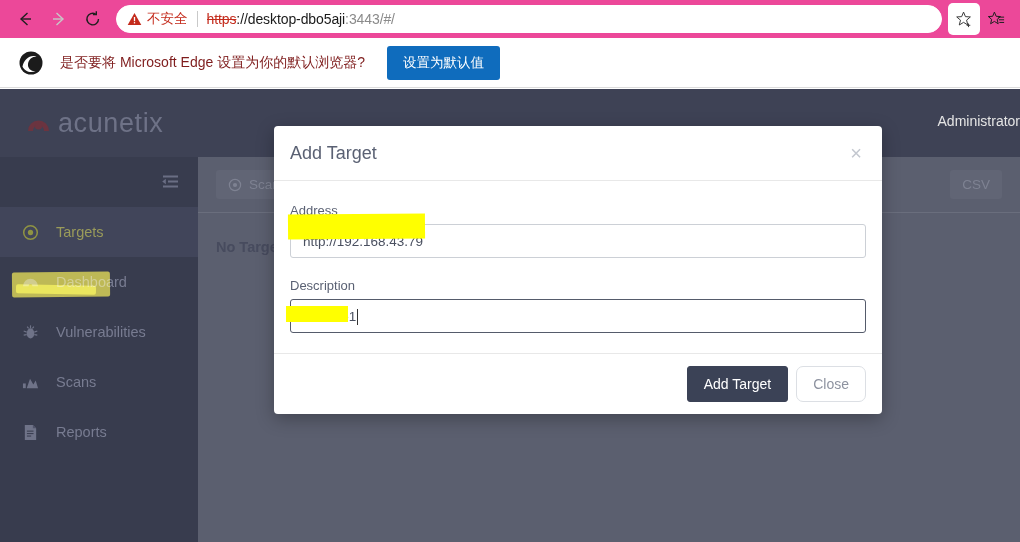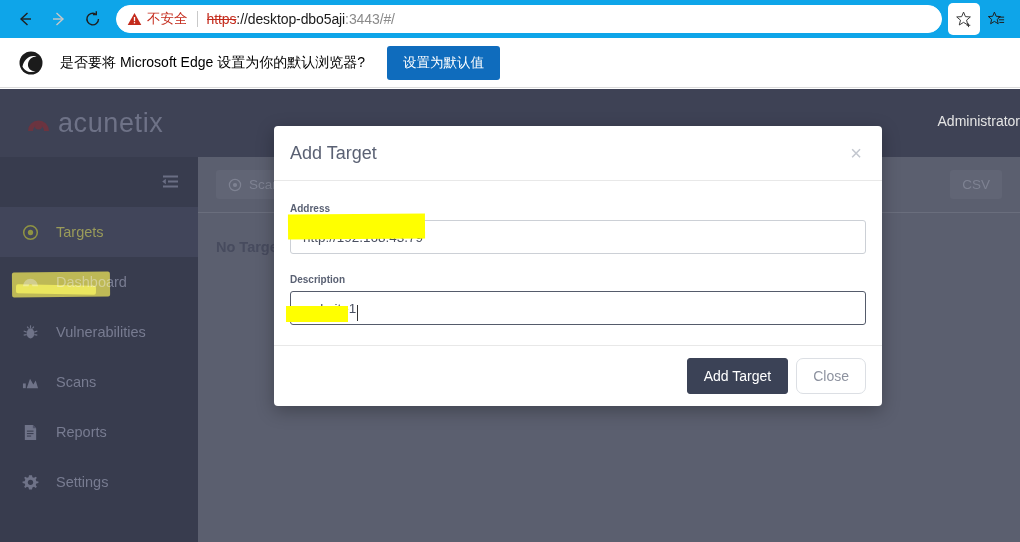--- a/index.html
+++ b/index.html
@@ -17,21 +17,21 @@
     width: 1020px;
     height: 542px;
     overflow: hidden;
   }
 
   
   .browser-toolbar {
     position: absolute;
     left: 0; top: 0;
     width: 1020px; height: 38px;
-    background: #0ea5e9;
+    background: #ec4899;
     display: flex;
     align-items: center;
     box-sizing: border-box;
     padding: 0 8px;
   }
   .nav-btn {
     width: 34px; height: 34px;
     display: flex; align-items: center; justify-content: center;
     flex: 0 0 auto;
   }
@@ -96,21 +96,21 @@
     background: #ffffff;
     display: flex;
     align-items: center;
     padding: 0 18px;
     box-sizing: border-box;
     border-bottom: 1px solid #dcdcdc;
   }
   .edge-logo { flex: 0 0 auto; margin-right: 16px; display:flex; }
   .edge-msg {
     font-size: 14px;
-    color: #000000;
+    color: #7f1d1d;
     flex: 0 0 auto;
     margin-right: 22px;
   }
   .edge-default-btn {
     background: #0f6cbd;
     color: #ffffff;
     font-size: 13.5px;
     border: none;
     border-radius: 3px;
     padding: 8px 16px;
@@ -268,24 +268,23 @@
     font-size: 20px;
     color: #c3c7cf;
     line-height: 1;
     cursor: pointer;
     padding: 2px 4px;
   }
   .modal-body {
     padding: 22px 16px 20px 16px;
   }
   .form-label {
-    font-size: 10px;
+    font-size: 13px;
     color: #5a6173;
     margin-bottom: 6px;
-    font-weight: bold;
   }
   .form-input {
     width: 100%;
     height: 34px;
     box-sizing: border-box;
     border: 1px solid #ccd0d6;
     border-radius: 3px;
     padding: 0 12px;
     font-size: 13.5px;
     color: #4a5060;
@@ -499,29 +498,20 @@
             <path d="M3 1 L11.5 1 L15 4.5 L15 17 L3 17 Z" fill="#6f7388"></path>
             <path d="M11.5 1 L11.5 4.5 L15 4.5" fill="#50546a"></path>
             <rect x="5.2" y="7" width="7" height="1.1" fill="#383c4e"></rect>
             <rect x="5.2" y="9.6" width="7" height="1.1" fill="#383c4e"></rect>
             <rect x="5.2" y="12.2" width="4.5" height="1.1" fill="#383c4e"></rect>
           </svg>
         </span>
         <span class="nav-label">Reports</span>
       </div>
 
-      <div class="nav-item">
-        <span class="nav-icon">
-          <svg width="17" height="17" viewBox="0 0 18 18">
-            <path d="M9 1.2 L10.6 1.2 L11 3.4 L12.7 4.1 L14.5 2.9 L15.7 4.1 L14.5 5.9 L15.2 7.6 L17.4 8 L17.4 9.6 L15.2 10 L14.5 11.7 L15.7 13.5 L14.5 14.7 L12.7 13.5 L11 14.2 L10.6 16.4 L9 16.4 L7.4 16.4 L7 14.2 L5.3 13.5 L3.5 14.7 L2.3 13.5 L3.5 11.7 L2.8 10 L0.6 9.6 L0.6 8 L2.8 7.6 L3.5 5.9 L2.3 4.1 L3.5 2.9 L5.3 4.1 L7 3.4 L7.4 1.2 Z" fill="#6f7388"></path>
-            <circle cx="9" cy="8.8" r="2.8" fill="#383c4e"></circle>
-          </svg>
-        </span>
-        <span class="nav-label">Settings</span>
-      </div>
     </div>
 
     <div class="content">
       <div class="content-toolbar">
         <div class="btn-ghost">
           <span class="bi">
             <svg width="14" height="14" viewBox="0 0 16 16">
               <circle cx="8" cy="8" r="6.4" fill="none" stroke="#7e8292" stroke-width="1.4"></circle>
               <circle cx="8" cy="8" r="2.4" fill="#7e8292"></circle>
             </svg>

